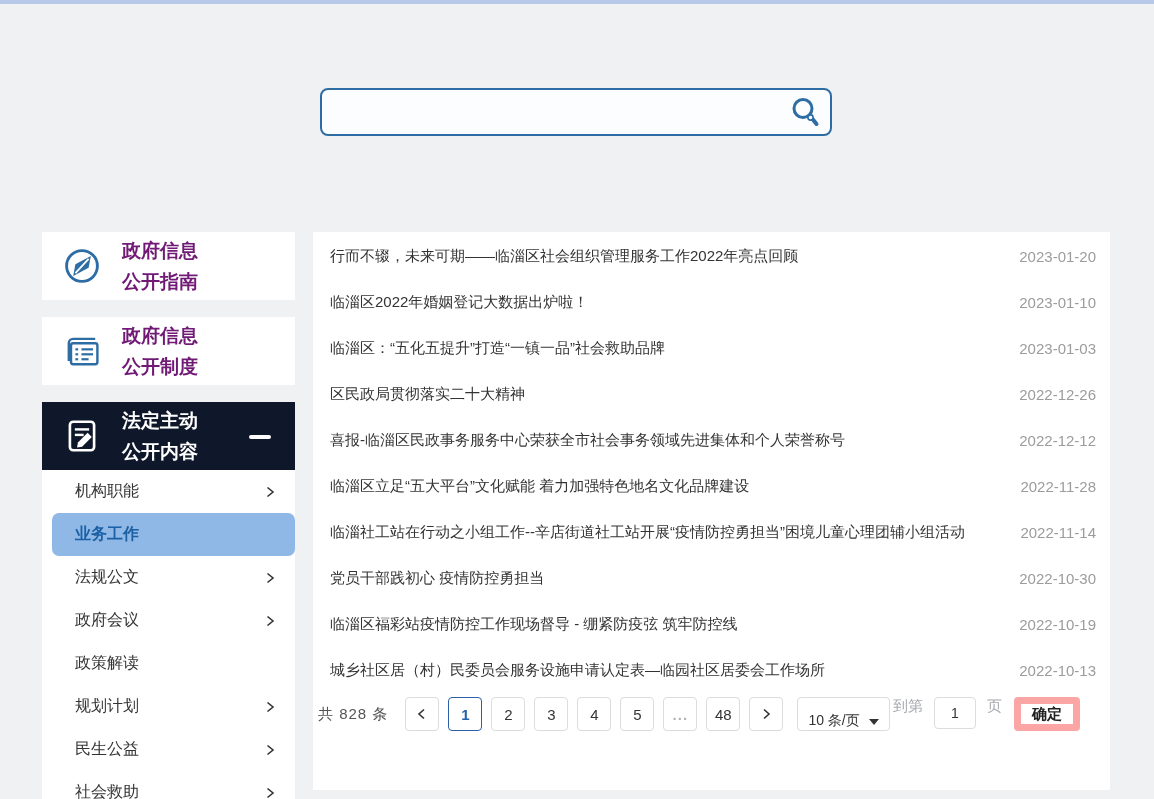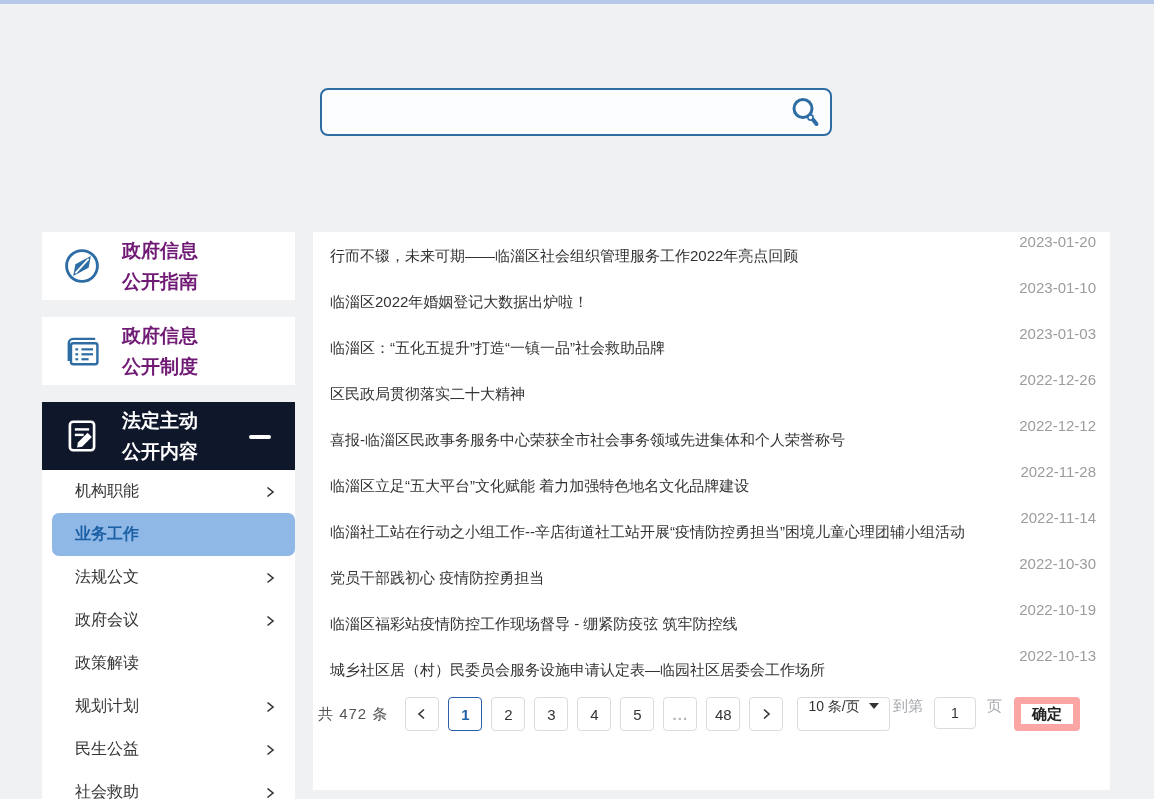--- a/index.html
+++ b/index.html
@@ -26,34 +26,34 @@
   .side-menu{list-style:none;margin:0;padding:0;background:#fff;}
   .side-menu li{height:43px;display:flex;align-items:center;box-sizing:border-box;
                 padding:0 18px 0 33px;font-size:16px;color:#333;cursor:pointer;}
   .side-menu li .chev{margin-left:auto;display:flex;align-items:center;}
   .side-menu li.active{background:#8fb8e6;margin-left:10px;padding-left:23px;border-radius:7px;}
   .side-menu li.active .mi-label{font-weight:bold;color:#1b60a5;}
 
   
   .content{position:absolute;left:313px;top:232px;width:797px;height:558px;background:#fff;box-sizing:border-box;}
   .article-list{list-style:none;margin:0;padding:1px 14px 0 17px;}
-  .article-row{display:flex;align-items:flex-start;}
+  .article-row{display:flex;align-items:center;}
   .article-row .title{flex:1;font-size:15px;color:#333;line-height:46px;padding-right:14px;cursor:pointer;}
   .article-row .date{font-size:15px;color:#9c9c9c;white-space:nowrap;flex:none;}
 
   
   .pagination{display:flex;align-items:center;margin:1px 14px 0 5px;height:40px;font-size:15px;color:#555;}
   .total{margin-right:17px;letter-spacing:1px;}
   .pg-btn{min-width:34px;height:34px;margin-right:9px;box-sizing:border-box;background:#fff;
           border:1px solid #dcdcdc;border-radius:4px;font-size:15px;color:#333;display:flex;
           align-items:center;justify-content:center;cursor:pointer;font-family:inherit;padding:0 6px;}
   .pg-btn.current{border-color:#2b5fa7;color:#2563a8;font-weight:bold;}
   .pg-btn.ellipsis{color:#b4b4b4;font-weight:bold;letter-spacing:1px;}
   .pg-select{height:34px;box-sizing:border-box;border:1px solid #dcdcdc;border-radius:4px;background:#fff;
-             display:flex;align-items:flex-start;padding:0 10px;margin-left:5px;font-size:14px;color:#333;cursor:pointer;}
+             display:flex;align-items:flex-end;padding:0 10px;margin-left:5px;font-size:14px;color:#333;cursor:pointer;}
   .caret-down{width:0;height:0;border:5px solid transparent;border-top:6px solid #333;margin-left:9px;margin-top:5px;}
   .goto{margin-left:auto;margin-right:16px;display:flex;color:#a6a9ad;font-size:15px;}
   .goto input{width:42px;height:32px;box-sizing:border-box;border:1px solid #dcdcdc;border-radius:4px;
               text-align:center;margin:0 11px;font-size:14px;color:#333;font-family:inherit;outline:none;}
   .goto .confirm{height:34px;box-sizing:border-box;padding:0 11px;border:7px solid #fca5a5;border-radius:4px;
                  background:#fff;font-weight:bold;font-size:15px;color:#222;margin-left:12px;cursor:pointer;
                  font-family:inherit;}
 </style>
 </head>
 <body>
@@ -219,21 +219,21 @@
         <span class="title">临淄区福彩站疫情防控工作现场督导 - 绷紧防疫弦 筑牢防控线</span>
         <span class="date">2022-10-19</span>
       </li>
       <li class="article-row">
         <span class="title">城乡社区居（村）民委员会服务设施申请认定表—临园社区居委会工作场所</span>
         <span class="date">2022-10-13</span>
       </li>
     </ul>
 
     <div class="pagination">
-      <span class="total">共 472 条</span>
+      <span class="total">共 828 条</span>
 
       <button class="pg-btn">
         <svg width="14" height="14" viewBox="0 0 14 14">
           <polyline points="9,2.5 4,7 9,11.5" fill="none" stroke="#333" stroke-width="1.6"></polyline>
         </svg>
       </button>
       <button class="pg-btn current">1</button>
       <button class="pg-btn">2</button>
       <button class="pg-btn">3</button>
       <button class="pg-btn">4</button>

